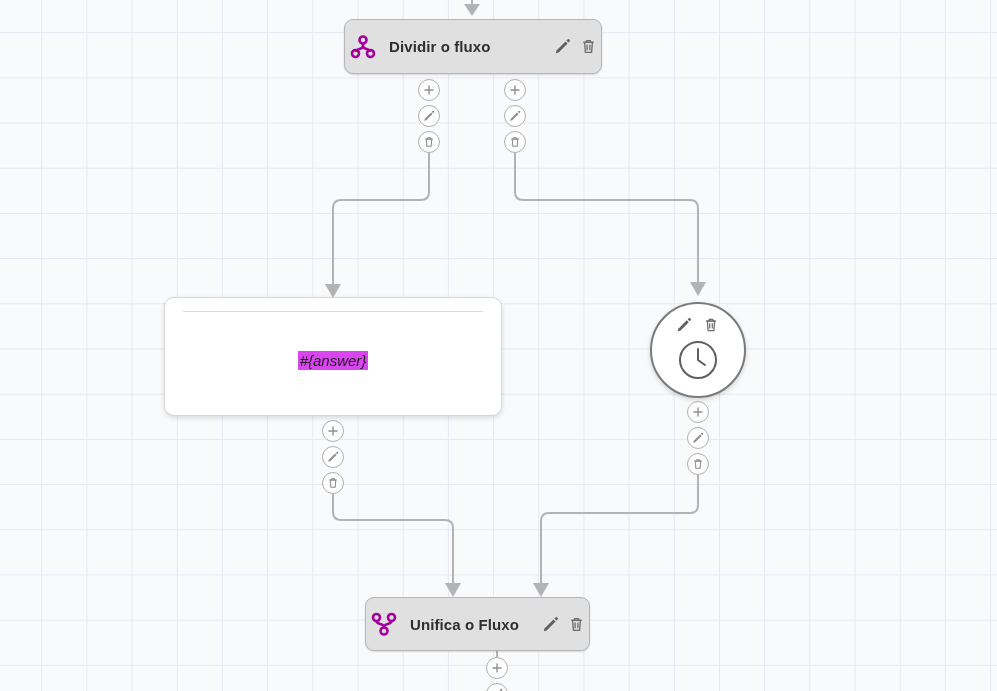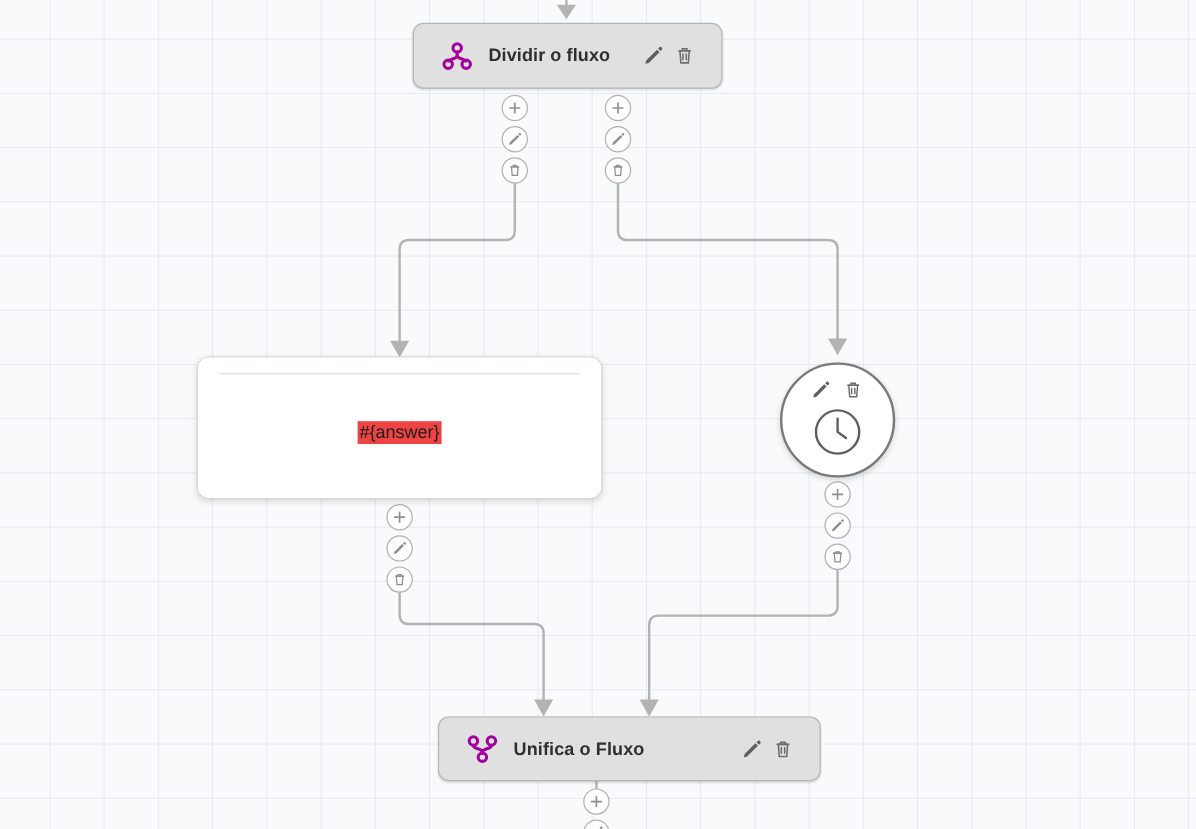--- a/index.html
+++ b/index.html
@@ -49,21 +49,21 @@
     position: absolute;
     box-sizing: border-box;
   }
 
   .bar-node {
     background: #e0e0e0;
     border: 1px solid #b6b6b6;
     border-radius: 9px;
     display: flex;
     align-items: center;
-    padding: 0 22px;
+    padding: 0 4px;
     box-shadow: 0 1px 2px rgba(0,0,0,0.14);
   }
 
   .bar-node .node-title {
     font-size: 15px;
     font-weight: bold;
     color: #2f2f2f;
     letter-spacing: 0.1px;
     white-space: nowrap;
   }
@@ -130,22 +130,23 @@
   }
   .card-body {
     flex: 1;
     display: flex;
     align-items: center;
     justify-content: center;
     padding: 10px 18px 16px 18px;
   }
   .token {
     font-size: 15px;
+    font-style: italic;
     color: #1d1d1d;
-    background: #ef4444;
+    background: #d946ef;
     padding: 1px 2px;
     white-space: nowrap;
   }
 
   
   .circle-node {
     border-radius: 50%;
     background: #ffffff;
     border: 2px solid #7a7a7a;
     box-shadow: 0 2px 5px rgba(0,0,0,0.16);
@@ -356,21 +357,21 @@
   <div class="conn-btn" style="left:687px; top:453px;">
     <svg width="12" height="12" viewBox="0 0 17 17" xmlns="http://www.w3.org/2000/svg">
       <g fill="none" stroke="#8f8f8f" stroke-width="1.5">
         <path d="M3.2 4.3 L13.8 4.3"></path>
         <path d="M4.6 4.3 L5.4 14.4 L11.6 14.4 L12.4 4.3 Z"></path>
         <path d="M6.6 4.3 L6.6 2.6 L10.4 2.6 L10.4 4.3"></path>
       </g>
     </svg>
   </div>
 
-  <div class="node bar-node" style="left:365px; top:597px; width:319px; height:54px;">
+  <div class="node bar-node" style="left:365px; top:597px; width:225px; height:54px;">
     <span class="flow-glyph">
       <svg viewBox="0 0 28 28" xmlns="http://www.w3.org/2000/svg">
         <g stroke="#a3009e" stroke-width="2.6" fill="none">
           <path d="M6.5 11 C6.5 15, 14 13, 14 17"></path>
           <path d="M21.5 11 C21.5 15, 14 13, 14 17"></path>
           <path d="M14 17 L14 19"></path>
         </g>
         <circle cx="6.5" cy="7.5" r="3.5" fill="none" stroke="#a3009e" stroke-width="2.6"></circle>
         <circle cx="21.5" cy="7.5" r="3.5" fill="none" stroke="#a3009e" stroke-width="2.6"></circle>
         <circle cx="14" cy="21" r="3.5" fill="none" stroke="#a3009e" stroke-width="2.6"></circle>

